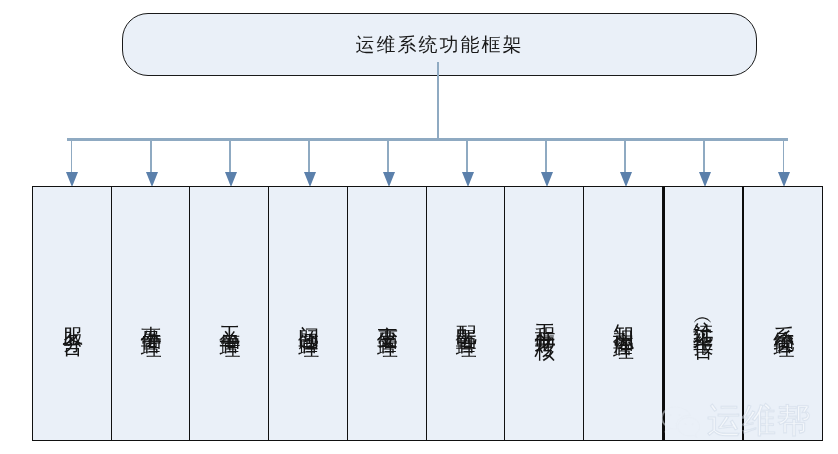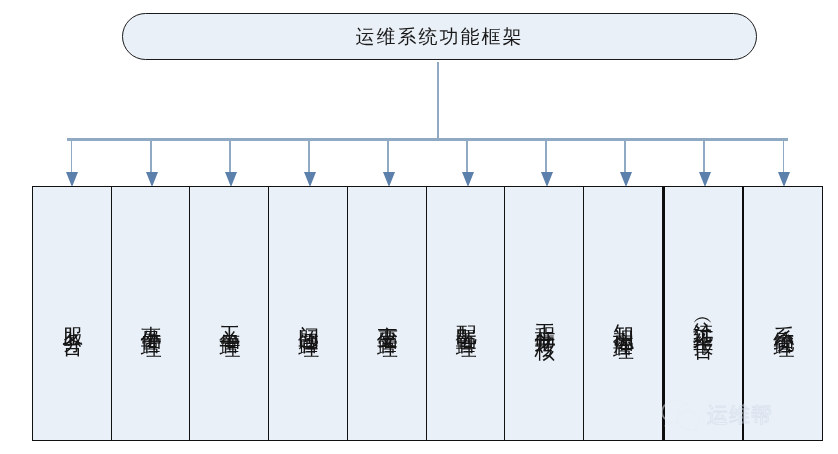--- a/index.html
+++ b/index.html
@@ -17,21 +17,21 @@
     background: #ffffff;
     overflow: hidden;
   }
 
   
   .title-pill {
     position: absolute;
     left: 122px;
     top: 13px;
     width: 635px;
-    height: 47px;
+    height: 63px;
     box-sizing: border-box;
     background: #eaf0f8;
     border: 1.3px solid #1a1a1a;
     border-radius: 26px;
     display: flex;
     align-items: center;
     justify-content: center;
   }
   .title-text {
     font-size: 19px;
@@ -127,21 +127,21 @@
     left: 660px;
     top: 398px;
     display: flex;
     align-items: center;
     gap: 7px;
     opacity: 0.5;
     pointer-events: none;
   }
   .wm-icon { width: 40px; height: 34px; display: block; }
   .wm-text {
-    font-size: 21px;
+    font-size: 34px;
     color: #ffffff;
     font-family: "DejaVu Sans", "Liberation Sans", sans-serif;
     letter-spacing: 1px;
     text-shadow: 0 0 1px #b9c6d8;
     -webkit-text-stroke: 1px #cdd8e6;
   }
 </style>
 </head>
 <body>
 

